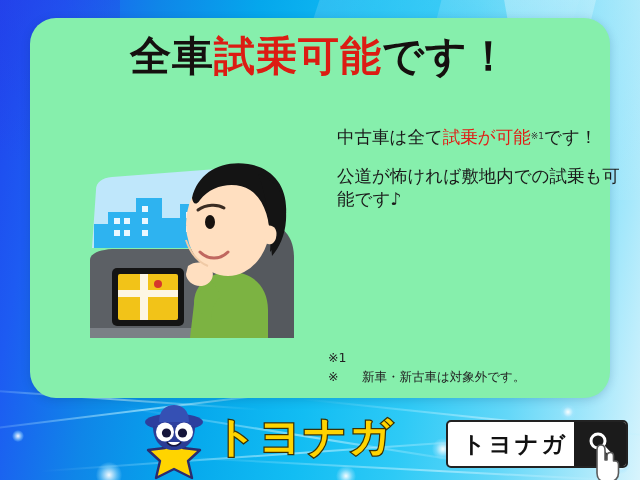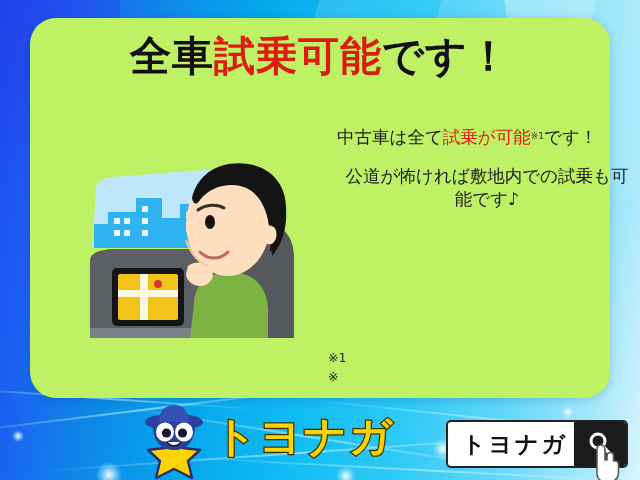--- a/index.html
+++ b/index.html
@@ -75,21 +75,21 @@
   .d6 { left: 612px; top: 456px; width: 18px; height: 18px; }
   .d7 { left: 336px; top: 466px; width: 20px; height: 20px; }
 
   
   .card {
     position: absolute;
     left: 30px;
     top: 18px;
     width: 580px;
     height: 380px;
-    background: #bef264;
+    background: #86efac;
     border-radius: 26px;
     box-shadow: 0 2px 10px rgba(0,40,90,.18);
   }
 
   
   .headline {
     position: absolute;
     left: 0; right: 0; top: 18px;
     text-align: center;
     font-size: 41px;
@@ -105,21 +105,21 @@
   .copy {
     position: absolute;
     left: 307px;
     top: 108px;
     width: 300px;
     color: #1a1a1a;
     font-size: 17.5px;
     line-height: 1.35;
   }
   .copy .para { margin-bottom: 15px; white-space: nowrap; }
-  .copy .para.wrap { white-space: normal; text-align: center; }
+  .copy .para.wrap { white-space: normal; }
   .copy .red { color: #e11c14; }
   .copy sup {
     font-size: 9px;
     vertical-align: 4px;
     color: #333;
     letter-spacing: 0;
   }
   .notes {
     position: absolute;
     left: 298px;
@@ -300,20 +300,21 @@
         <span>公道が怖ければ敷地内での試乗も可能です♪</span>
       </div>
     </div>
 
     <div class="notes">
       <div class="nrow">
         <span class="mark">※1</span>
       </div>
       <div class="nrow">
         <span class="mark">※</span>
+        <span>新車・新古車は対象外です。</span>
       </div>
     </div>
   </div>
 
   <div class="mascot">
     <svg viewBox="0 0 62 76" width="62" height="76" xmlns="http://www.w3.org/2000/svg">
 
       <path d="M31 30 L40 44 L57 46 L45 57 L49 74 L31 65 L13 74 L17 57 L5 46 L22 44 Z" fill="#ffd400" stroke="#2b2b6e" stroke-width="2.4" stroke-linejoin="round"></path>
 
       <ellipse cx="31" cy="18" rx="29" ry="8.5" fill="#2d3f9e"></ellipse>

